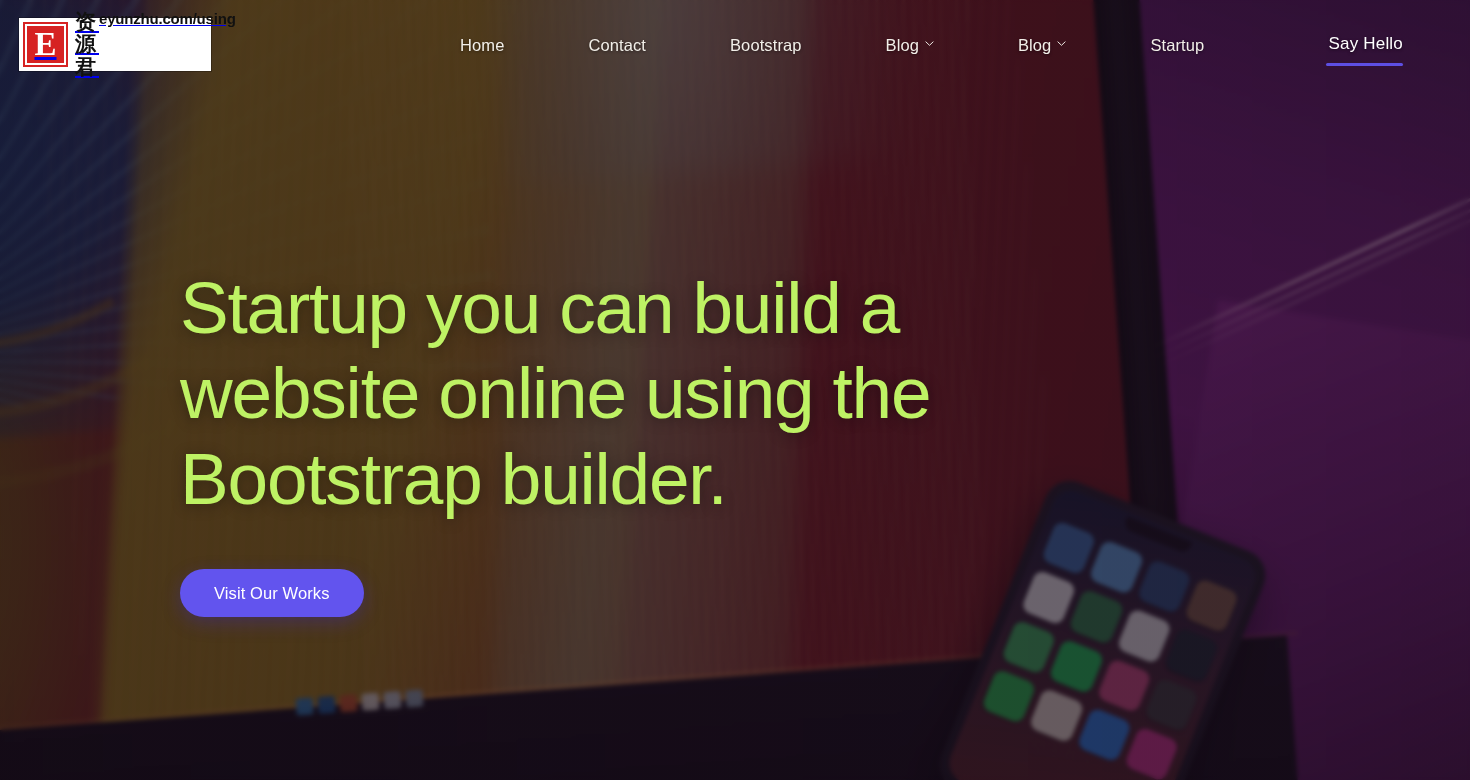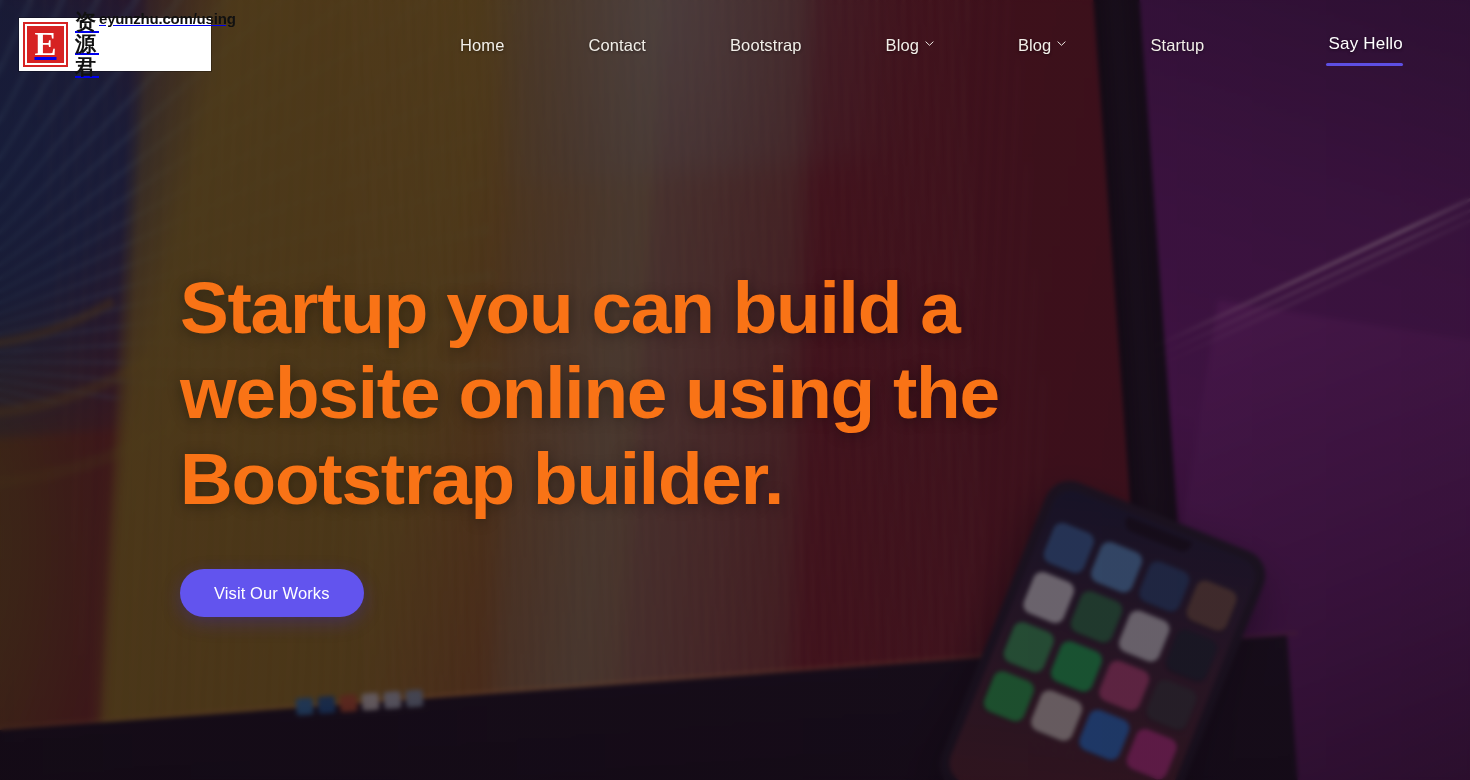--- a/index.html
+++ b/index.html
@@ -298,24 +298,24 @@
     border-radius:2px;
   }
 
   
   .hero-content{
     position:absolute; left:180px; top:265px;
     z-index:30;
     width:900px;
   }
   .headline{
-    color:#f97316;
+    color:#bef264;
     font-size:73px;
     line-height:1.17;
-    font-weight:700;
+    font-weight:400;
     letter-spacing:-1.2px;
     text-shadow:0 2px 14px rgba(0,0,0,.38);
   }
   .cta{
     display:inline-flex; align-items:center; justify-content:center;
     margin-top:48px;
     height:48px;
     padding:17px 34px;
     border-radius:26px;
     background:#6254ee;

